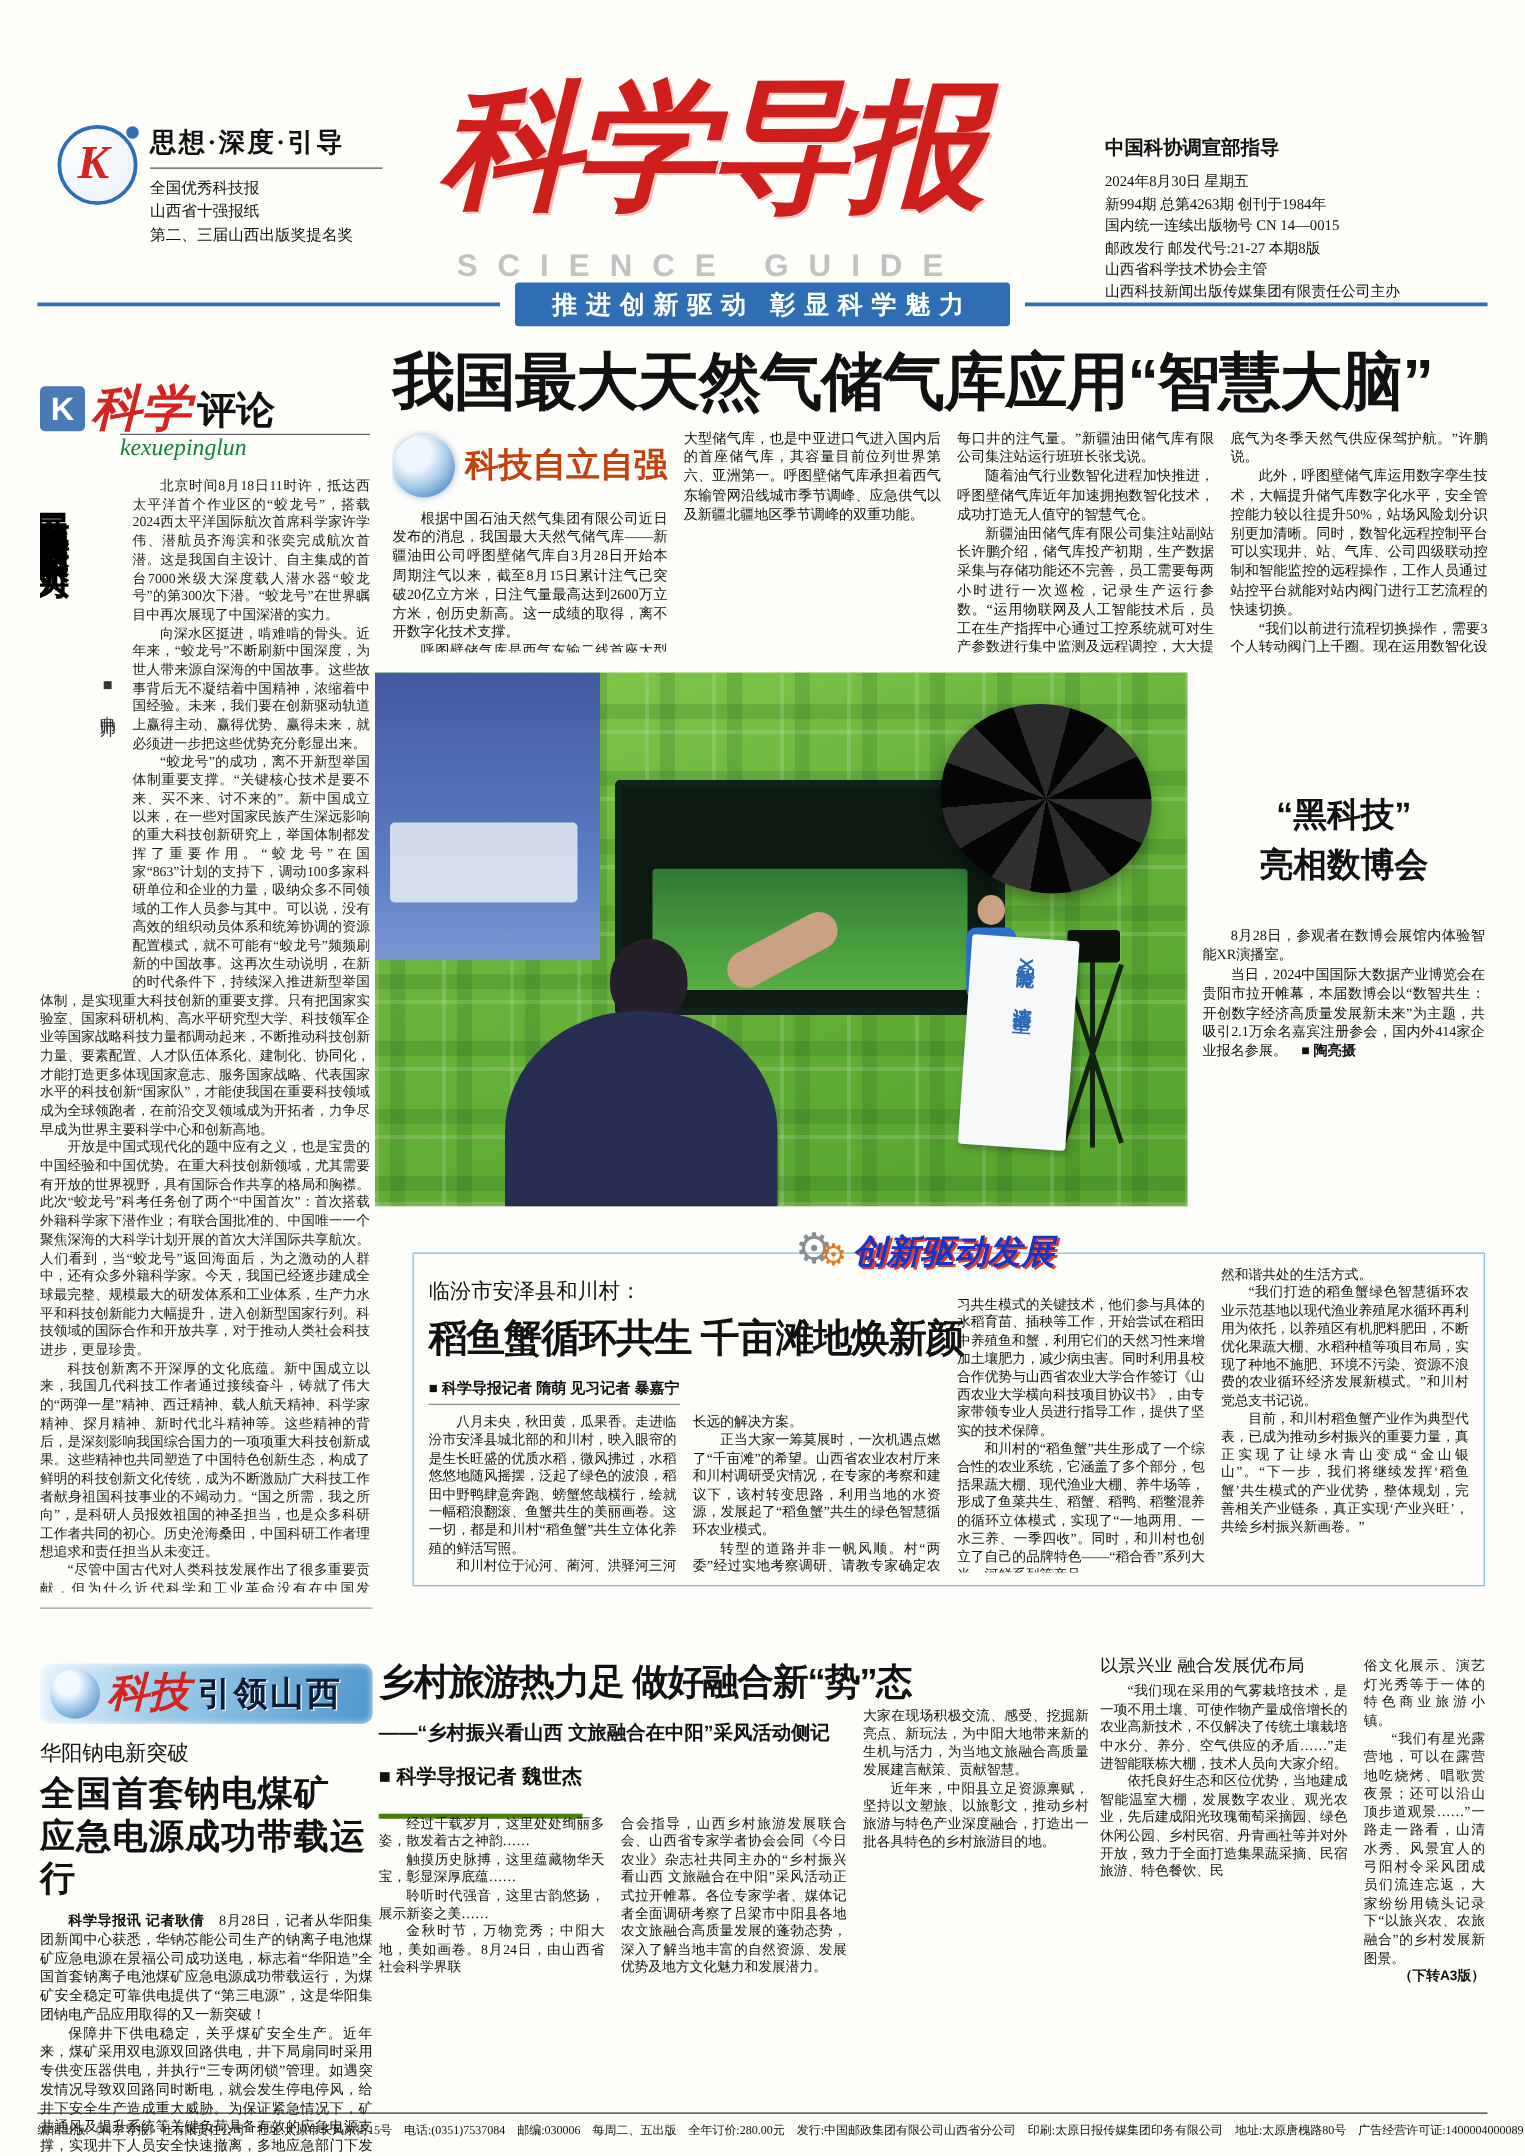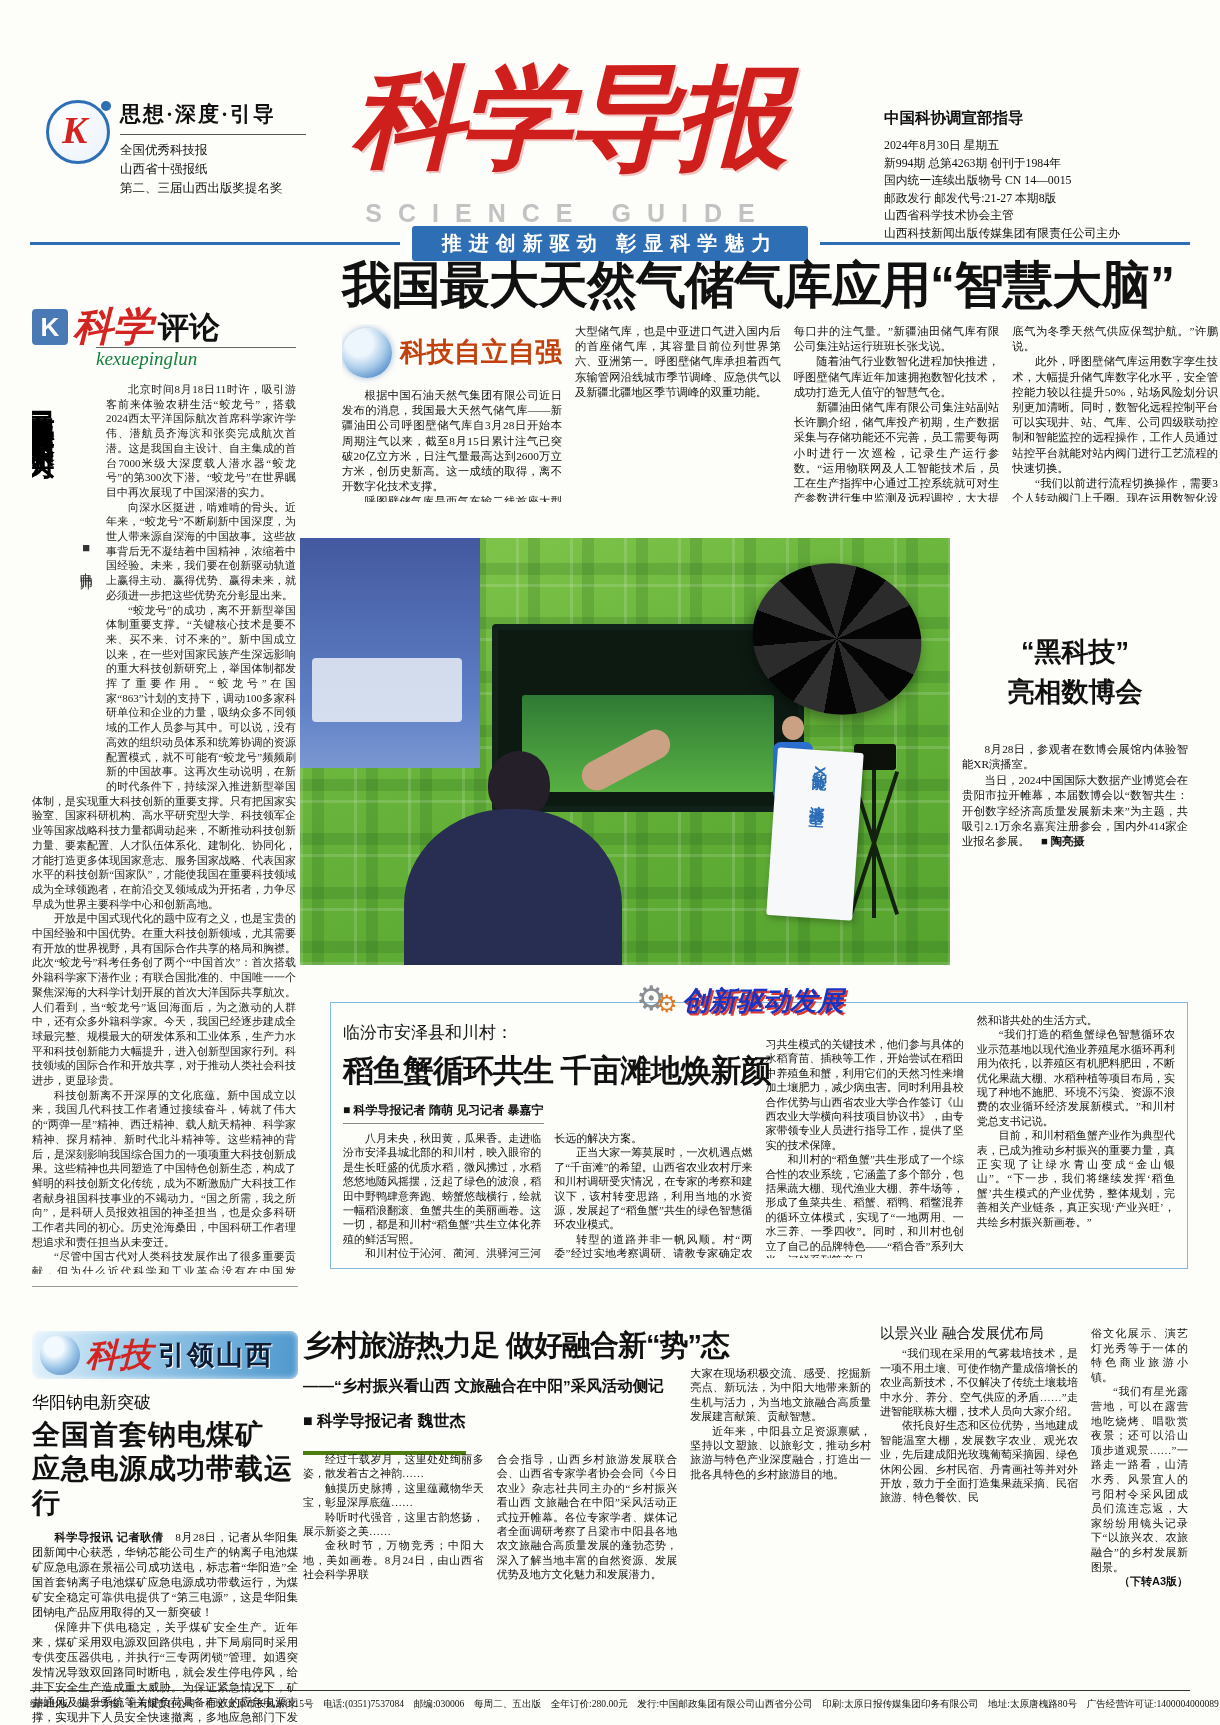--- a/index.html
+++ b/index.html
@@ -43,21 +43,21 @@
   .cm-cn{font-size:40px;font-weight:900;color:#d42421;font-style:italic;line-height:36px;font-family:"Liberation Serif",serif;margin-top:37px;}
   .cm-suffix{font-size:31px;font-weight:900;line-height:34px;font-family:"Liberation Sans",sans-serif;}
   .cm-pinyin{font-style:italic;font-size:19px;color:#15803d;border-top:1px solid #666;width:200px;margin-left:64px;margin-top:2px;}
   .cm-body{margin-top:12px;font-size:11px;line-height:14.7px;color:#1a1a1a;}
   .cm-float{float:left;width:74px;height:400px;position:relative;}
   .cm-vtitle{position:absolute;left:0;top:4px;writing-mode:vertical-rl;font-size:30px;font-weight:900;
              letter-spacing:3px;font-family:"Liberation Sans",sans-serif;color:#000;}
   .cm-vbyline{position:absolute;left:46px;top:158px;writing-mode:vertical-rl;font-size:13px;color:#333;letter-spacing:2px;}
 
   
-  .lead{left:314px;top:256px;width:876px;margin-left:28px;}
+  .lead{left:314px;top:276px;width:876px;}
   .lead-hl{font-size:50px;font-weight:900;letter-spacing:-1px;line-height:58px;white-space:nowrap;
            font-family:"Liberation Sans",sans-serif;}
   .lead-cols{display:flex;gap:13px;margin-top:10px;height:178px;overflow:hidden;}
   .lead-col{flex:1;font-size:11.3px;line-height:15.2px;}
   .badge-row{display:flex;align-items:center;gap:8px;margin:4px 0 10px 0;}
   .globe{width:50px;height:50px;border-radius:50%;flex:0 0 auto;
          background:radial-gradient(circle at 35% 30%,#eef6fd 0 28%,#a9cbe9 55%,#5b93cc 80%,#3f77b4);box-shadow:0 0 6px rgba(90,140,190,.6);}
   .badge-txt{font-size:27px;font-weight:900;color:#c2410c;white-space:nowrap;font-family:Liberation Sans, sans-serif;}
 
   
@@ -196,21 +196,21 @@
       <div class="cm-k">K</div>
       <div class="cm-cn">科学</div>
       <div class="cm-suffix">评论</div>
     </div>
     <div class="cm-pinyin">kexuepinglun</div>
     <div class="cm-body jt">
       <div class="cm-float">
         <div class="cm-vtitle">展示中国科技创新最『深』实力</div>
         <div class="cm-vbyline">■ 申帅帅</div>
       </div>
-      <p class="ind">北京时间8月18日11时许，吸引游客前来体验农耕生活“蛟龙号”，搭载2024西太平洋国际航次首席科学家许学伟、潜航员齐海滨和张奕完成航次首潜。这是我国自主设计、自主集成的首台7000米级大深度载人潜水器“蛟龙号”的第300次下潜。“蛟龙号”在世界瞩目中再次展现了中国深潜的实力。</p>
+      <p class="ind">北京时间8月18日11时许，抵达西太平洋首个作业区的“蛟龙号”，搭载2024西太平洋国际航次首席科学家许学伟、潜航员齐海滨和张奕完成航次首潜。这是我国自主设计、自主集成的首台7000米级大深度载人潜水器“蛟龙号”的第300次下潜。“蛟龙号”在世界瞩目中再次展现了中国深潜的实力。</p>
       <p class="ind">向深水区挺进，啃难啃的骨头。近年来，“蛟龙号”不断刷新中国深度，为世人带来源自深海的中国故事。这些故事背后无不凝结着中国精神，浓缩着中国经验。未来，我们要在创新驱动轨道上赢得主动、赢得优势、赢得未来，就必须进一步把这些优势充分彰显出来。</p>
       <p class="ind">“蛟龙号”的成功，离不开新型举国体制重要支撑。“关键核心技术是要不来、买不来、讨不来的”。新中国成立以来，在一些对国家民族产生深远影响的重大科技创新研究上，举国体制都发挥了重要作用。“蛟龙号”在国家“863”计划的支持下，调动100多家科研单位和企业的力量，吸纳众多不同领域的工作人员参与其中。可以说，没有高效的组织动员体系和统筹协调的资源配置模式，就不可能有“蛟龙号”频频刷新的中国故事。这再次生动说明，在新的时代条件下，持续深入推进新型举国体制，是实现重大科技创新的重要支撑。只有把国家实验室、国家科研机构、高水平研究型大学、科技领军企业等国家战略科技力量都调动起来，不断推动科技创新力量、要素配置、人才队伍体系化、建制化、协同化，才能打造更多体现国家意志、服务国家战略、代表国家水平的科技创新“国家队”，才能使我国在重要科技领域成为全球领跑者，在前沿交叉领域成为开拓者，力争尽早成为世界主要科学中心和创新高地。</p>
       <p class="ind">开放是中国式现代化的题中应有之义，也是宝贵的中国经验和中国优势。在重大科技创新领域，尤其需要有开放的世界视野，具有国际合作共享的格局和胸襟。此次“蛟龙号”科考任务创了两个“中国首次”：首次搭载外籍科学家下潜作业；有联合国批准的、中国唯一一个聚焦深海的大科学计划开展的首次大洋国际共享航次。人们看到，当“蛟龙号”返回海面后，为之激动的人群中，还有众多外籍科学家。今天，我国已经逐步建成全球最完整、规模最大的研发体系和工业体系，生产力水平和科技创新能力大幅提升，进入创新型国家行列。科技领域的国际合作和开放共享，对于推动人类社会科技进步，更显珍贵。</p>
       <p class="ind">科技创新离不开深厚的文化底蕴。新中国成立以来，我国几代科技工作者通过接续奋斗，铸就了伟大的“两弹一星”精神、西迁精神、载人航天精神、科学家精神、探月精神、新时代北斗精神等。这些精神的背后，是深刻影响我国综合国力的一项项重大科技创新成果。这些精神也共同塑造了中国特色创新生态，构成了鲜明的科技创新文化传统，成为不断激励广大科技工作者献身祖国科技事业的不竭动力。“国之所需，我之所向”，是科研人员报效祖国的神圣担当，也是众多科研工作者共同的初心。历史沧海桑田，中国科研工作者理想追求和责任担当从未变迁。</p>
       <p class="ind">“尽管中国古代对人类科技发展作出了很多重要贡献，但为什么近代科学和工业革命没有在中国发生？”这个“李约瑟之问”，曾经是无数中国科研工作者挥之不去的阴影。而今，面对世界百年未有之大变局，立足于全球科技创新高地，中国科技发展将以实力告诉世人，“李约瑟之问”已经永远成为历史。</p>
     </div>
   </div>
 
   <div class="abs lead">
     <div class="lead-hl">我国最大天然气储气库应用“智慧大脑”</div>

